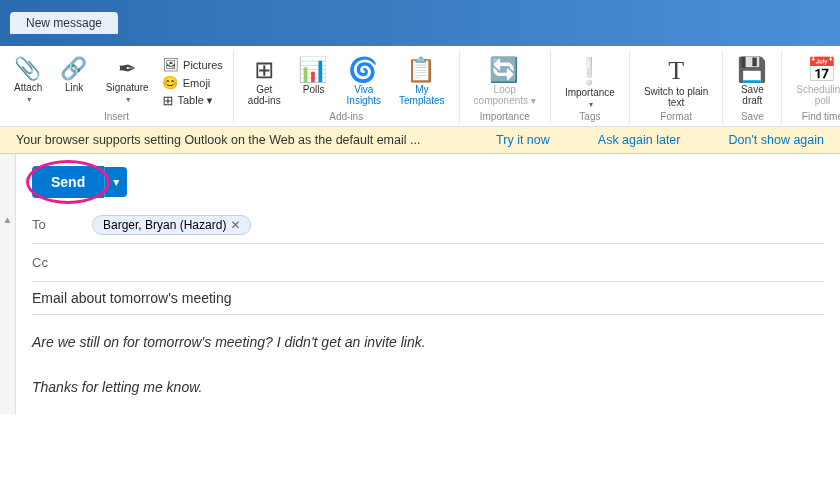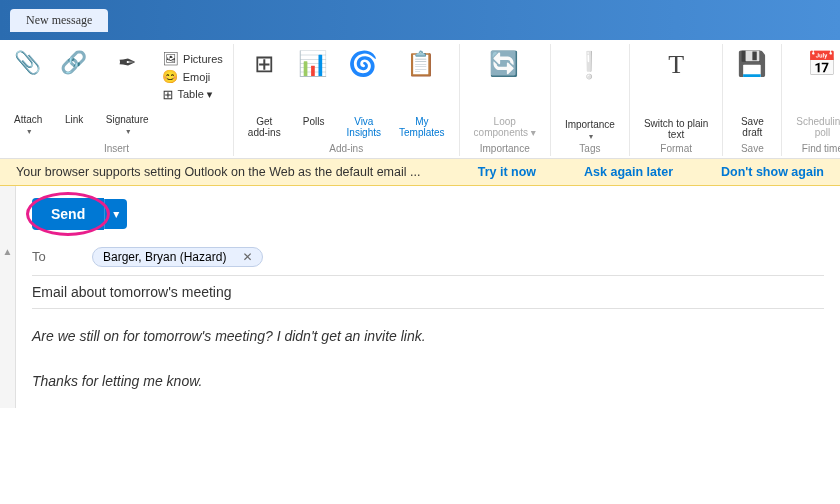--- a/index.html
+++ b/index.html
@@ -1,25 +1,24 @@
 <!DOCTYPE html>
 <html><head>
   <meta charset="utf-8">
   <style>
     * { box-sizing: border-box; margin: 0; padding: 0; }
     body { font-family: 'Segoe UI', Arial, sans-serif; font-size: 13px; background: #fff; width: 840px; height: 504px; overflow: hidden; }
 
     
     .top-bar {
-      height: 40px;
+      height: 46px;
       background: linear-gradient(to right, #2b6cb0, #4a90d9);
       display: flex;
       align-items: center;
       padding: 0 10px;
-      font-family: Liberation Serif, serif;
     }
     .top-bar-tab {
       background: #e8f0fe;
       border-radius: 4px 4px 0 0;
       padding: 4px 16px;
       font-size: 12px;
       color: #333;
     }
 
     
@@ -55,21 +54,21 @@
     }
     .ribbon-item-tall {
       display: flex;
       flex-direction: column;
       align-items: center;
       padding: 2px 8px;
       cursor: pointer;
       border-radius: 4px;
     }
     .ribbon-item-tall .icon { font-size: 26px; color: #444; }
-    .ribbon-item-tall .label { font-size: 10px; color: #333; text-align: center; white-space: nowrap; margin-top: 38px; }
+    .ribbon-item-tall .label { font-size: 10px; color: #333; text-align: center; white-space: nowrap; }
 
     .ribbon-sub-items {
       display: flex;
       flex-direction: column;
       gap: 1px;
       padding-top: 2px;
     }
     .ribbon-sub-item {
       display: flex;
       align-items: center;
@@ -100,21 +99,21 @@
       gap: 24px;
       white-space: nowrap;
       overflow: hidden;
       justify-content: center;
     }
     .notification-bar .notif-text { flex: 1; }
     .notification-bar a {
       color: #0078d4;
       text-decoration: none;
       cursor: pointer;
-      font-weight: 700;
+      font-weight: 400;
     }
 
     
     .compose-container {
       background: #fff;
       padding: 0;
       position: relative;
     }
 
     
@@ -201,21 +200,21 @@
       gap: 4px;
     }
     .recipient-tag {
       background: #e8f0fe;
       border: 1px solid #c0cfe8;
       border-radius: 12px;
       padding: 2px 10px 2px 10px;
       font-size: 12px;
       display: flex;
       align-items: center;
-      gap: 16px;
+      gap: 4px;
     }
     .recipient-tag .remove {
       color: #666;
       cursor: pointer;
       font-size: 12px;
     }
 
     
     .subject-row {
       border-bottom: 1px solid #e0e0e0;
@@ -395,20 +394,24 @@
       <div class="field-row">
         <div class="field-label">To</div>
         <div class="field-content">
           <div class="recipient-tag">
             <span>Barger, Bryan (Hazard)</span>
             <span class="remove">✕</span>
           </div>
         </div>
       </div>
 
+      <div class="field-row">
+        <div class="field-label">Cc</div>
+        <div class="field-content"></div>
+      </div>
 
       <div class="subject-row">
         <input class="subject-input" type="text" value="Email about tomorrow's meeting" style="">
       </div>
 
       <div class="email-body">
         <p>Are we still on for tomorrow's meeting? I didn't get an invite link.</p>
         <p>&nbsp;</p>
         <p>Thanks for letting me know.</p>
       </div>

